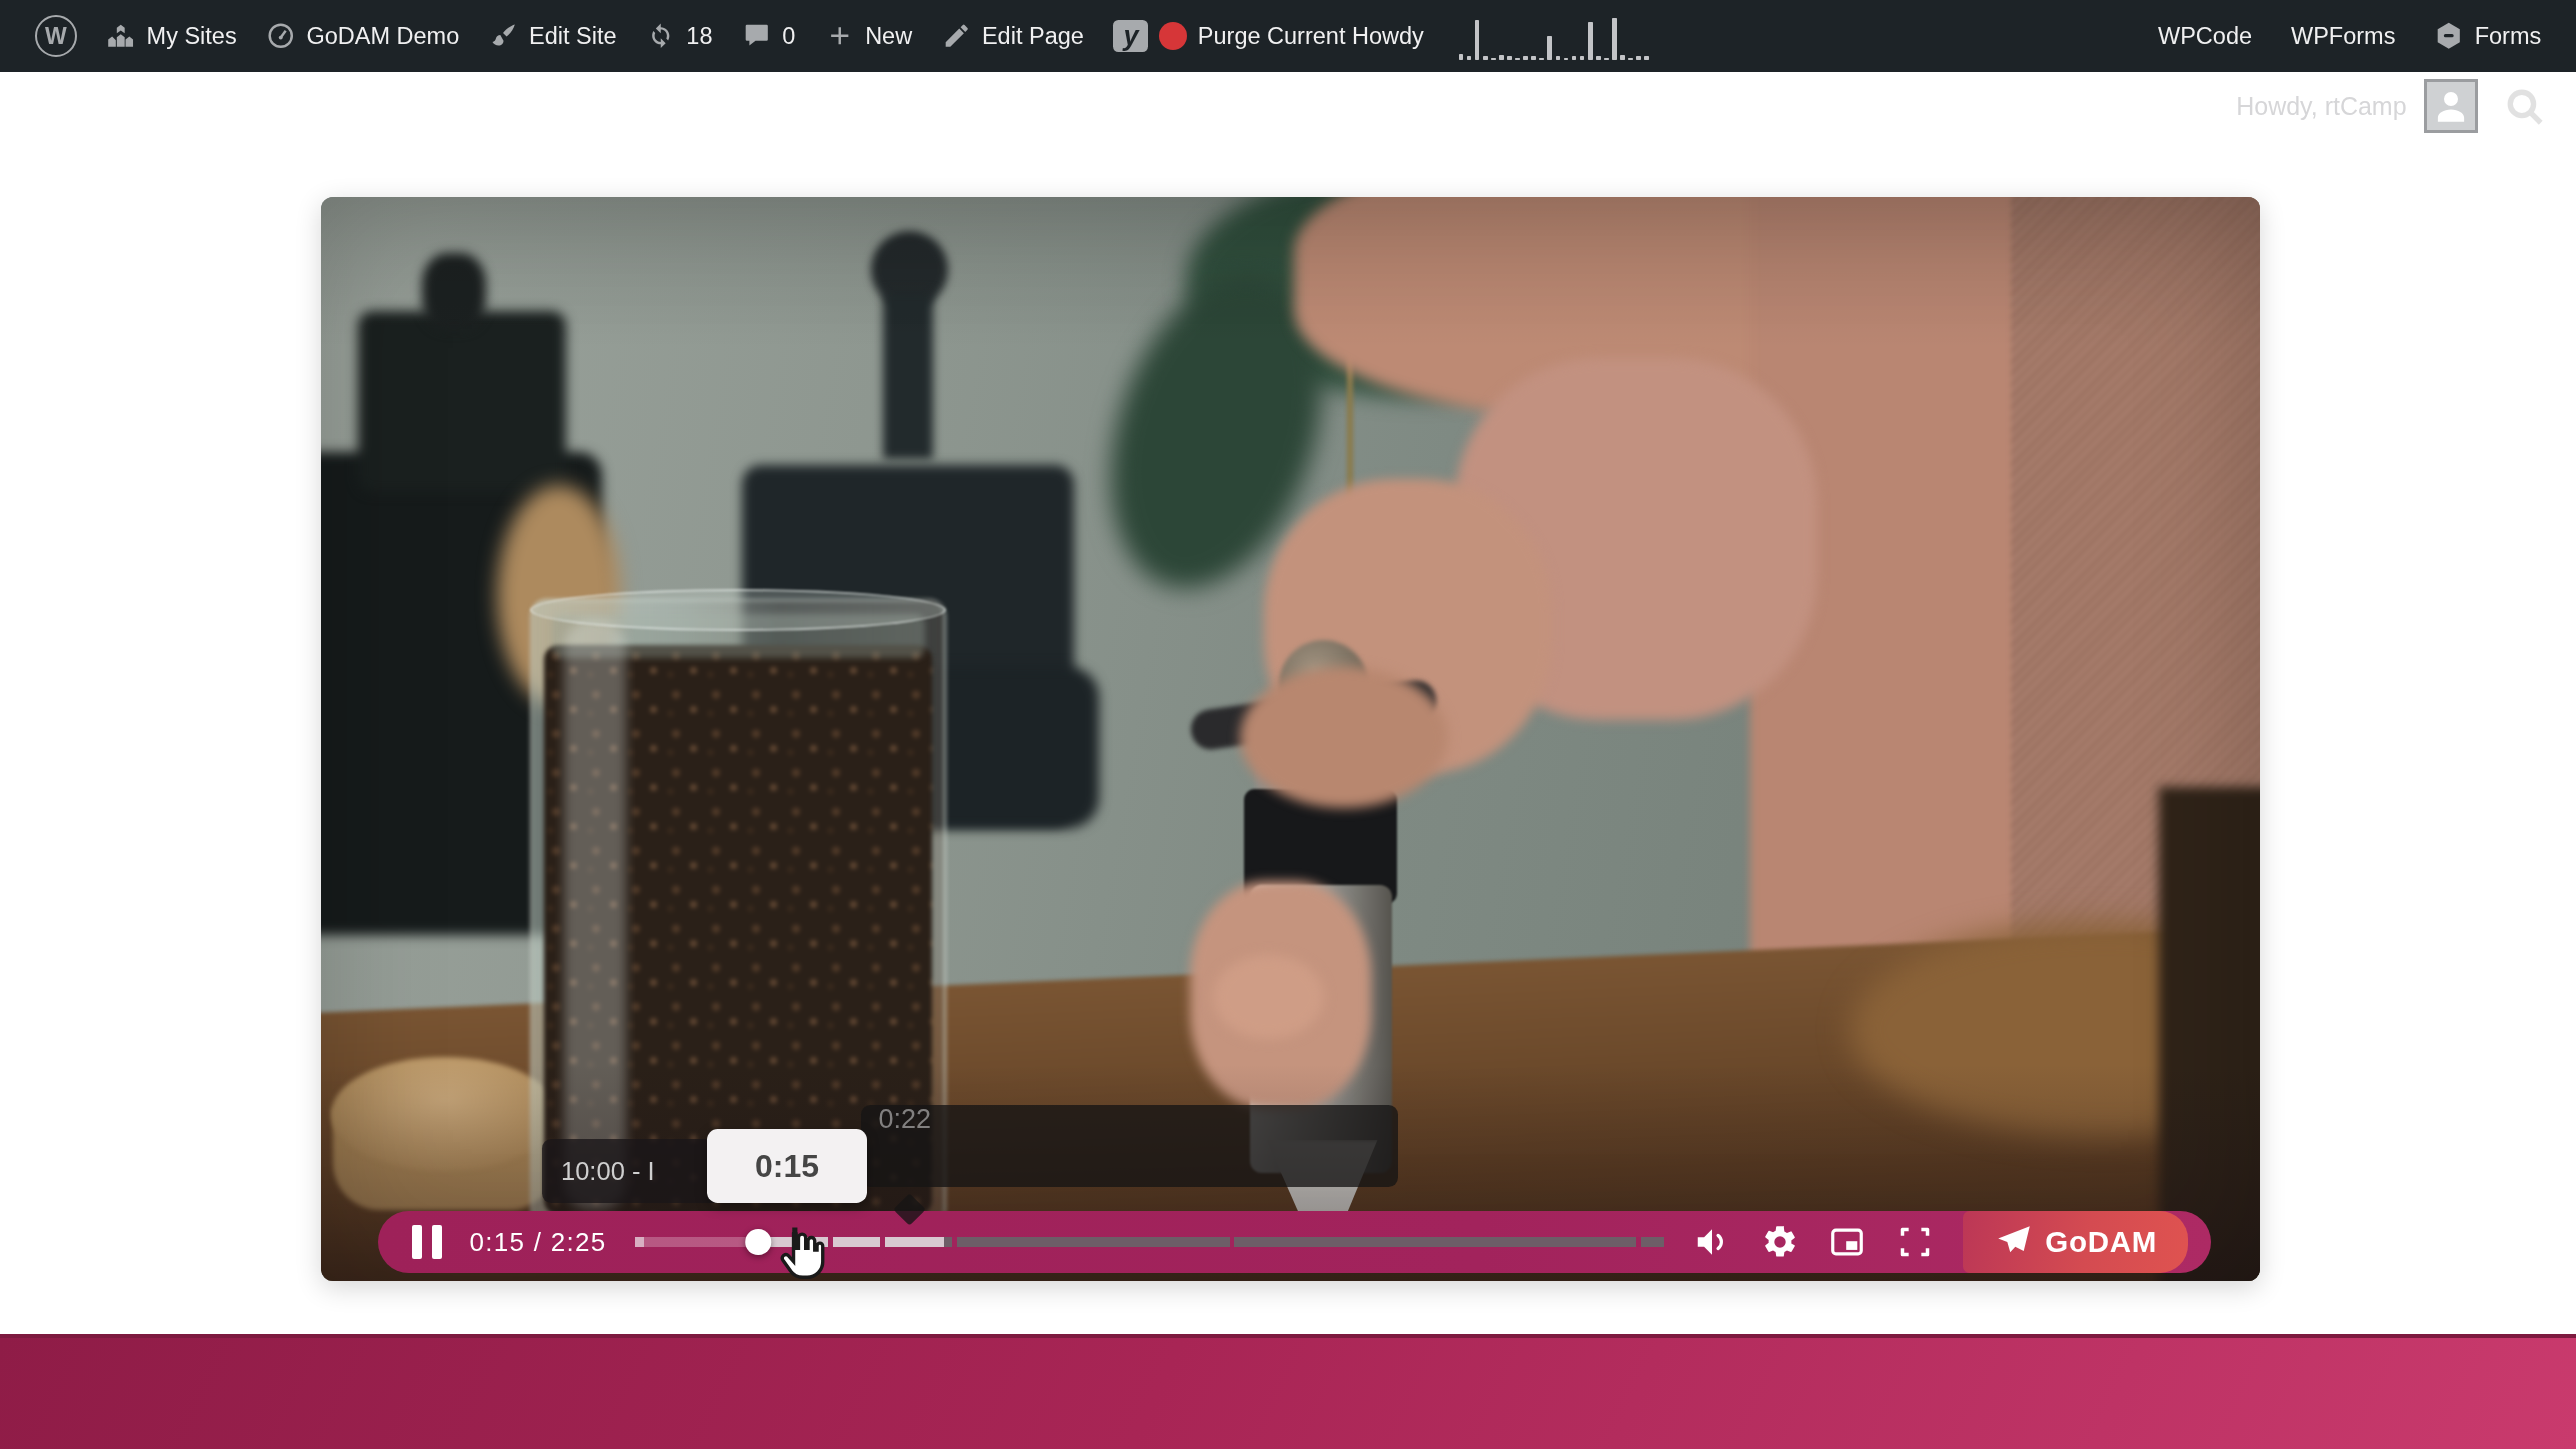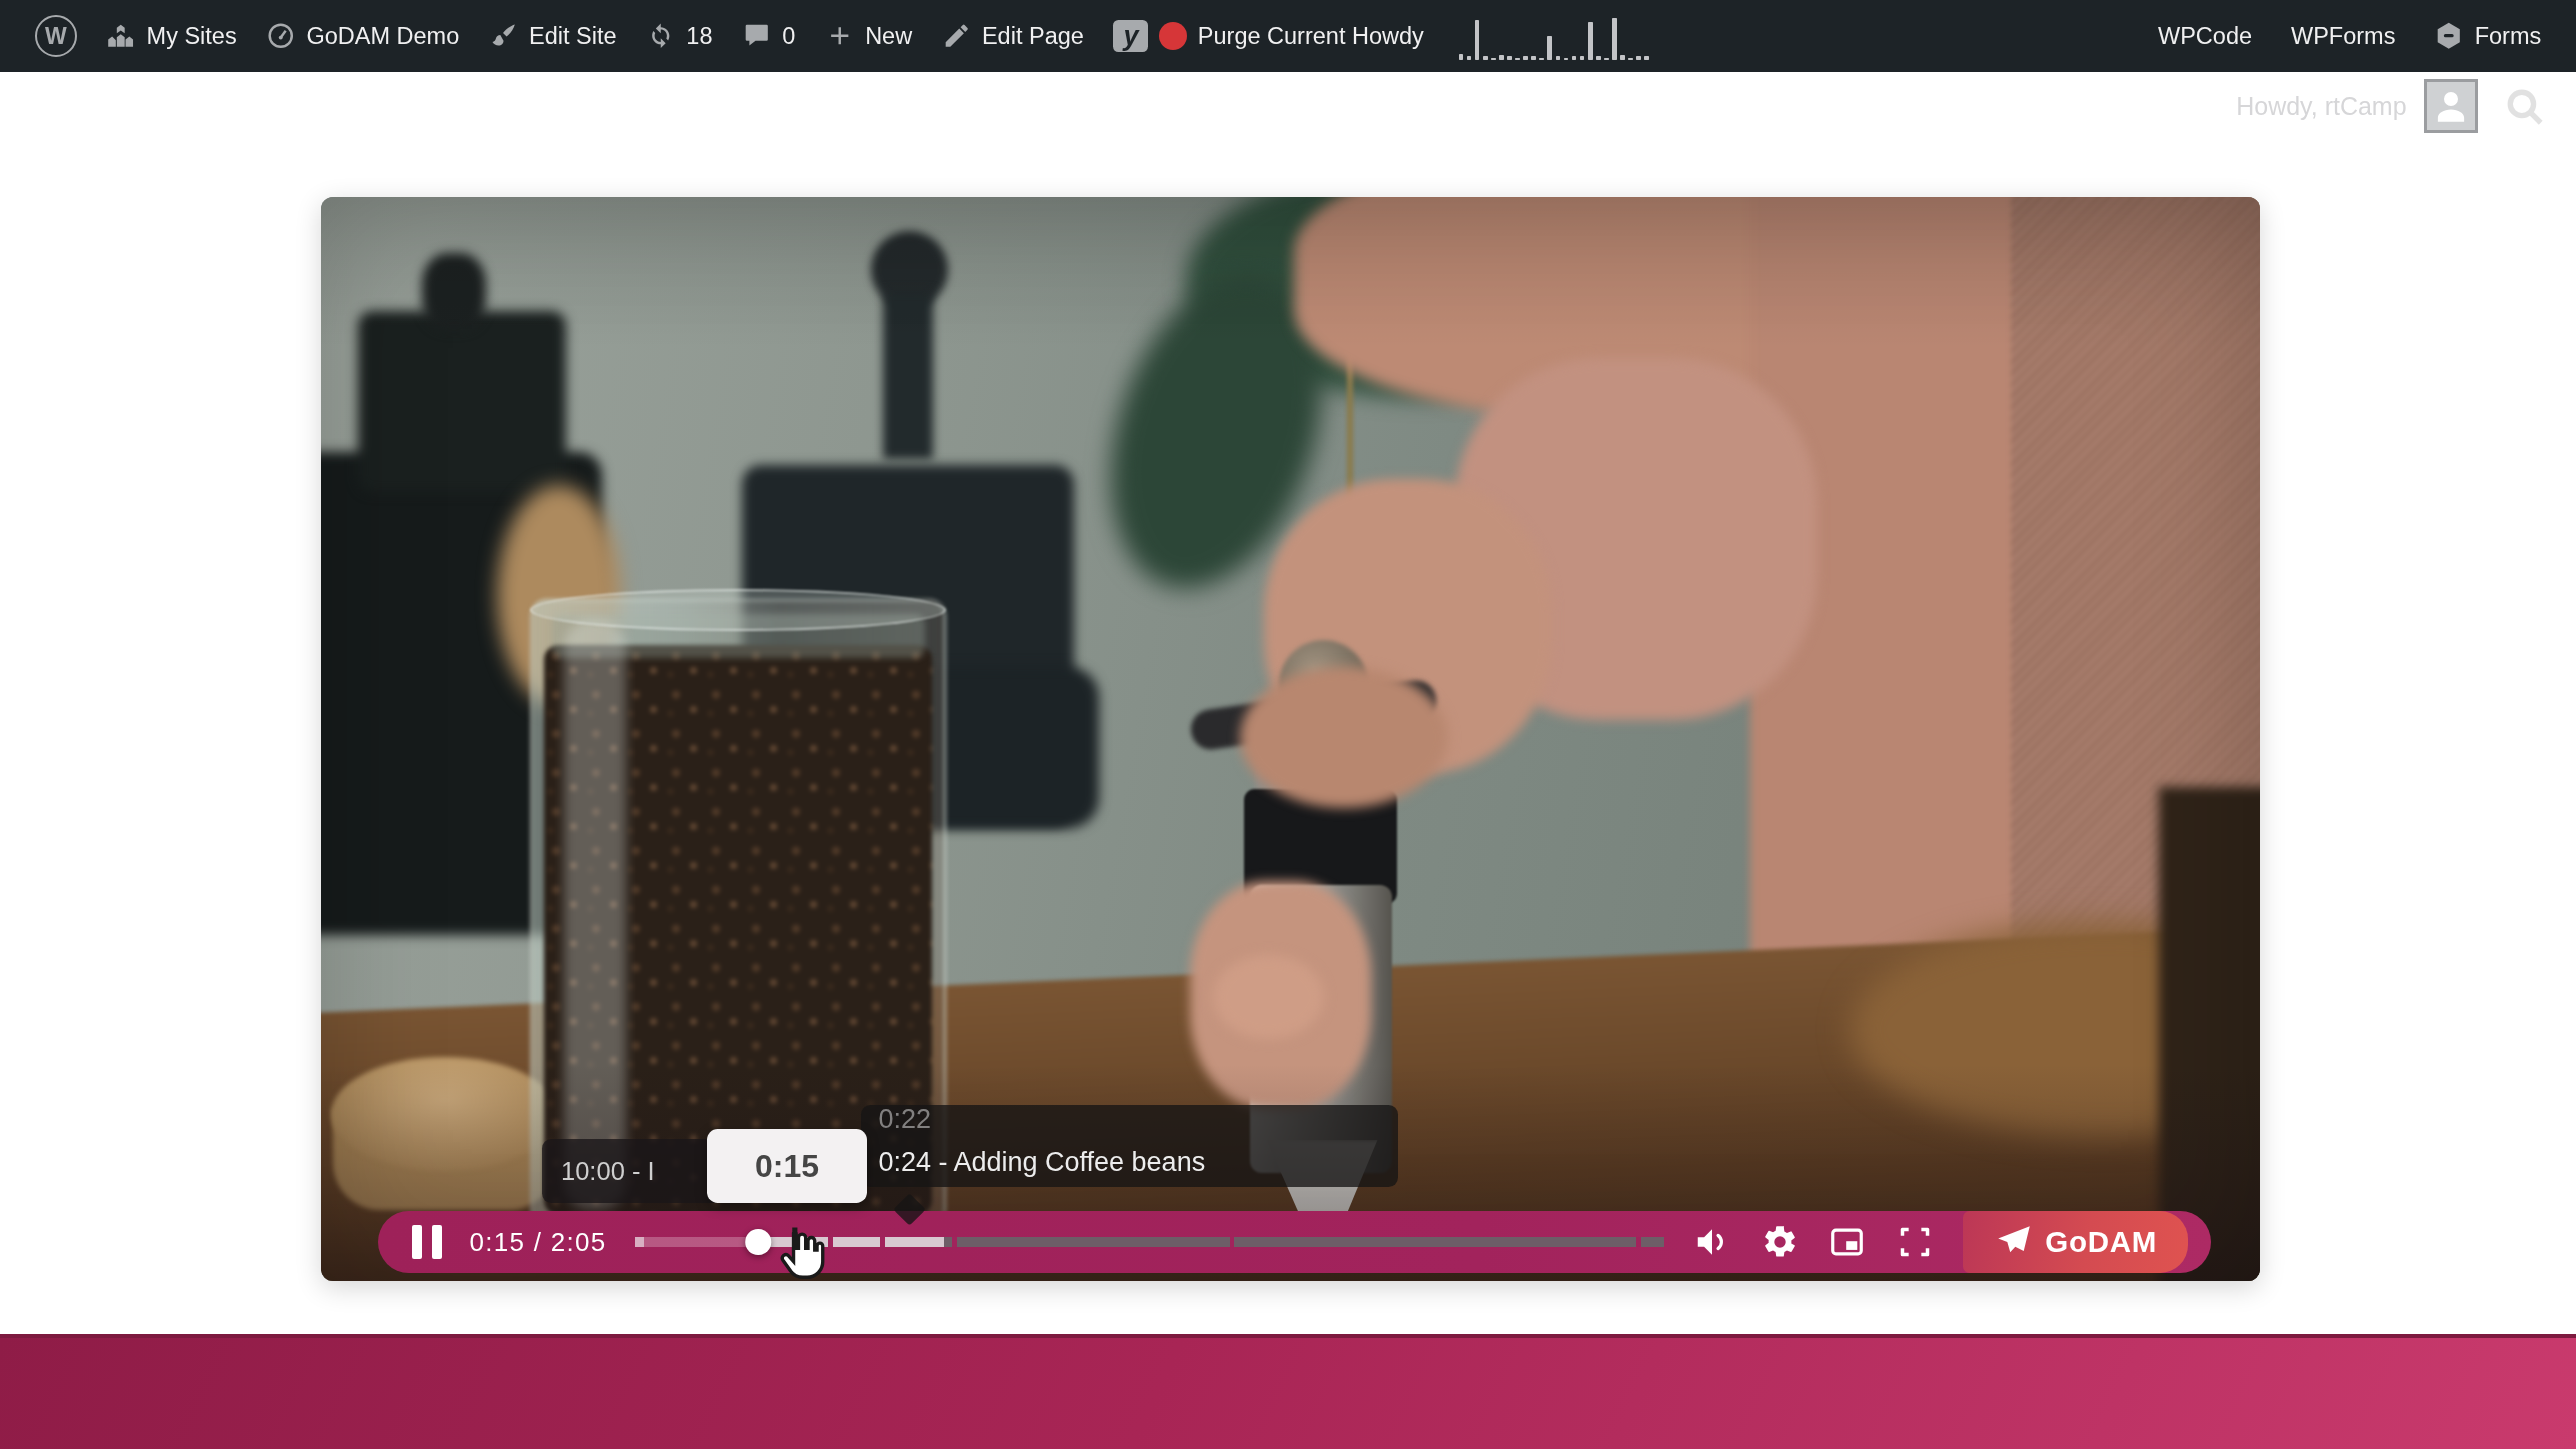--- a/index.html
+++ b/index.html
@@ -287,31 +287,30 @@
       <div class="grind-cone"></div>
       <div class="hand-fingers"></div>
       <div class="hand-low"></div>
       <div class="thumb"></div>
       <div class="vignette"></div>
     </div>
 
     <div class="chap-a">10:00 - I</div>
     <div class="chap-b">
       <div class="t1">0:22</div>
-      <div class="t2">0:24 - Adding Coffee beans</div>
     </div>
     <div class="chap-caret"></div>
     <div class="seek-tip">0:15</div>
 
     <div class="cbar">
       <div class="pausebtn">
           <i></i>
           <i></i>
         </div>
-      <div class="timetxt">0:15 / 2:05</div>
+      <div class="timetxt">0:15 / 2:25</div>
       <div class="track">
         <div class="scrubber" style="left: 12%;"></div>
       <div class="seg" style="left: 0%; width: 12%; background: rgba(255, 255, 255, 0.25);"></div>
           <div class="seg" style="left: 12%; width: 18%; background: rgba(219, 211, 216, 0.95);"></div>
           <div class="seg" style="left: 30%; width: 70%; background: rgba(104, 99, 104, 0.92);"></div>
           <div class="gap" style="left: calc(19% - 2px);"></div>
           <div class="gap" style="left: calc(24% - 2px);"></div>
           <div class="gap" style="left: calc(31% - 2px);"></div>
           <div class="gap" style="left: calc(58% - 2px);"></div>
           <div class="gap" style="left: calc(97.5% - 2px);"></div>

